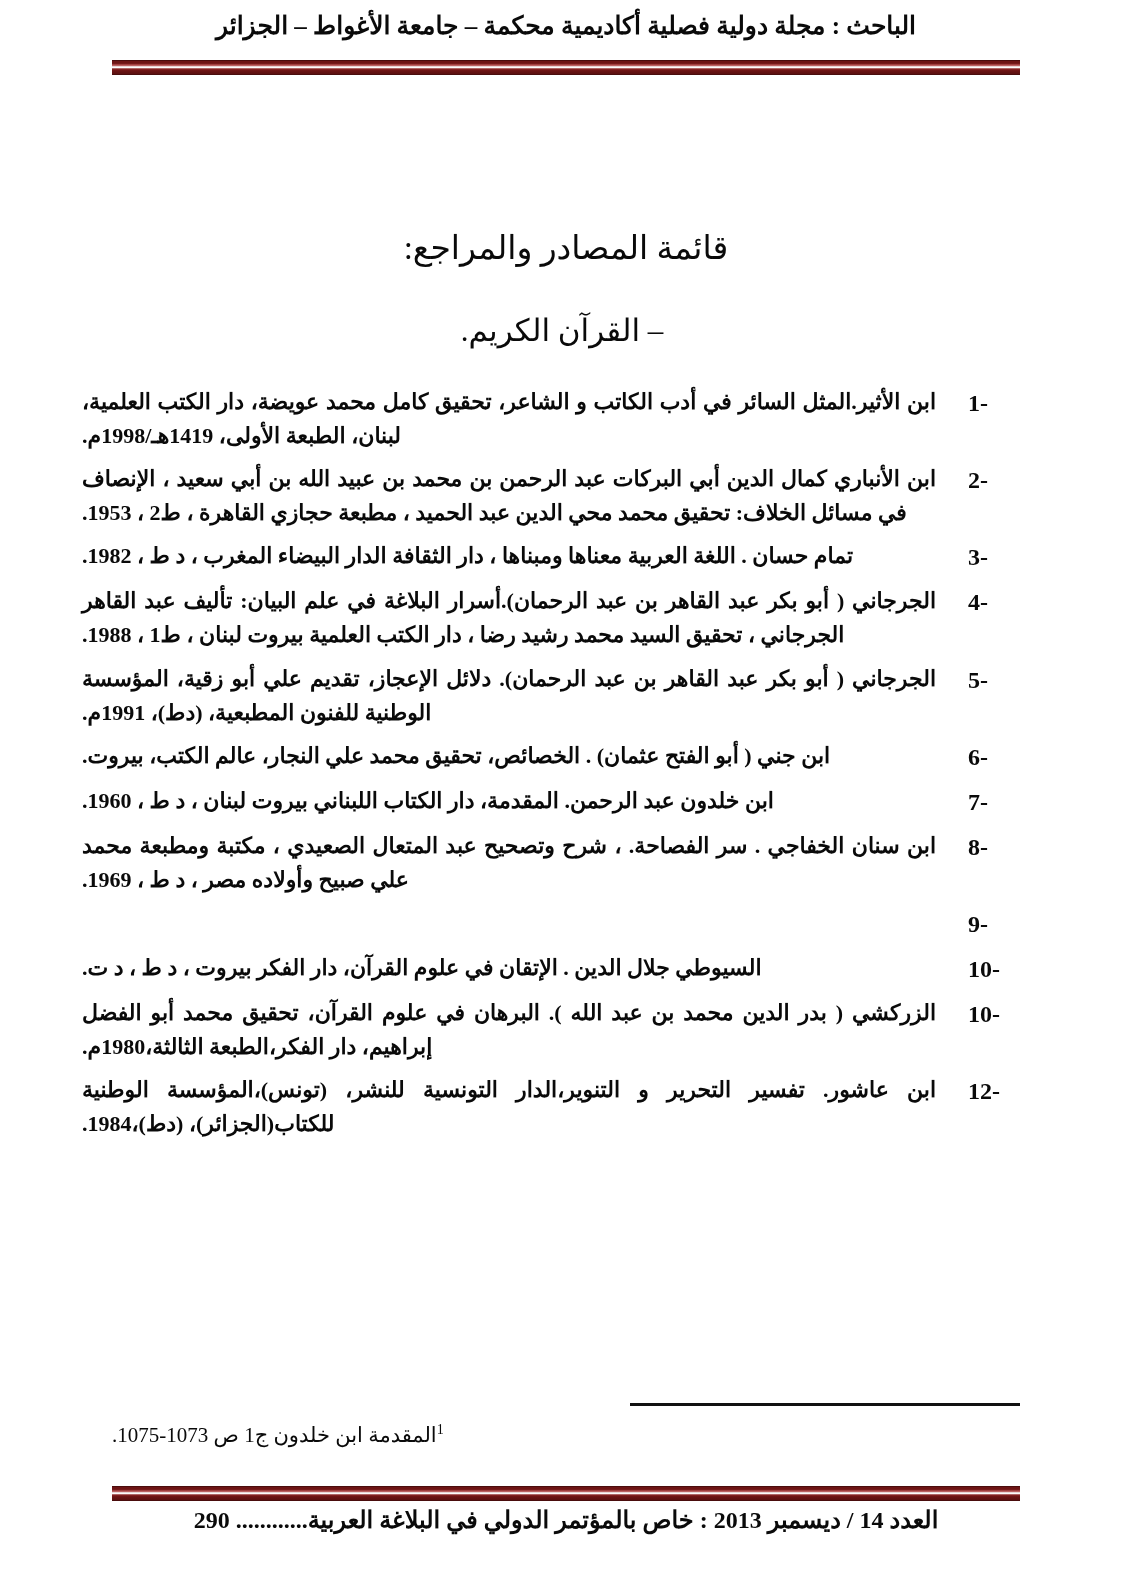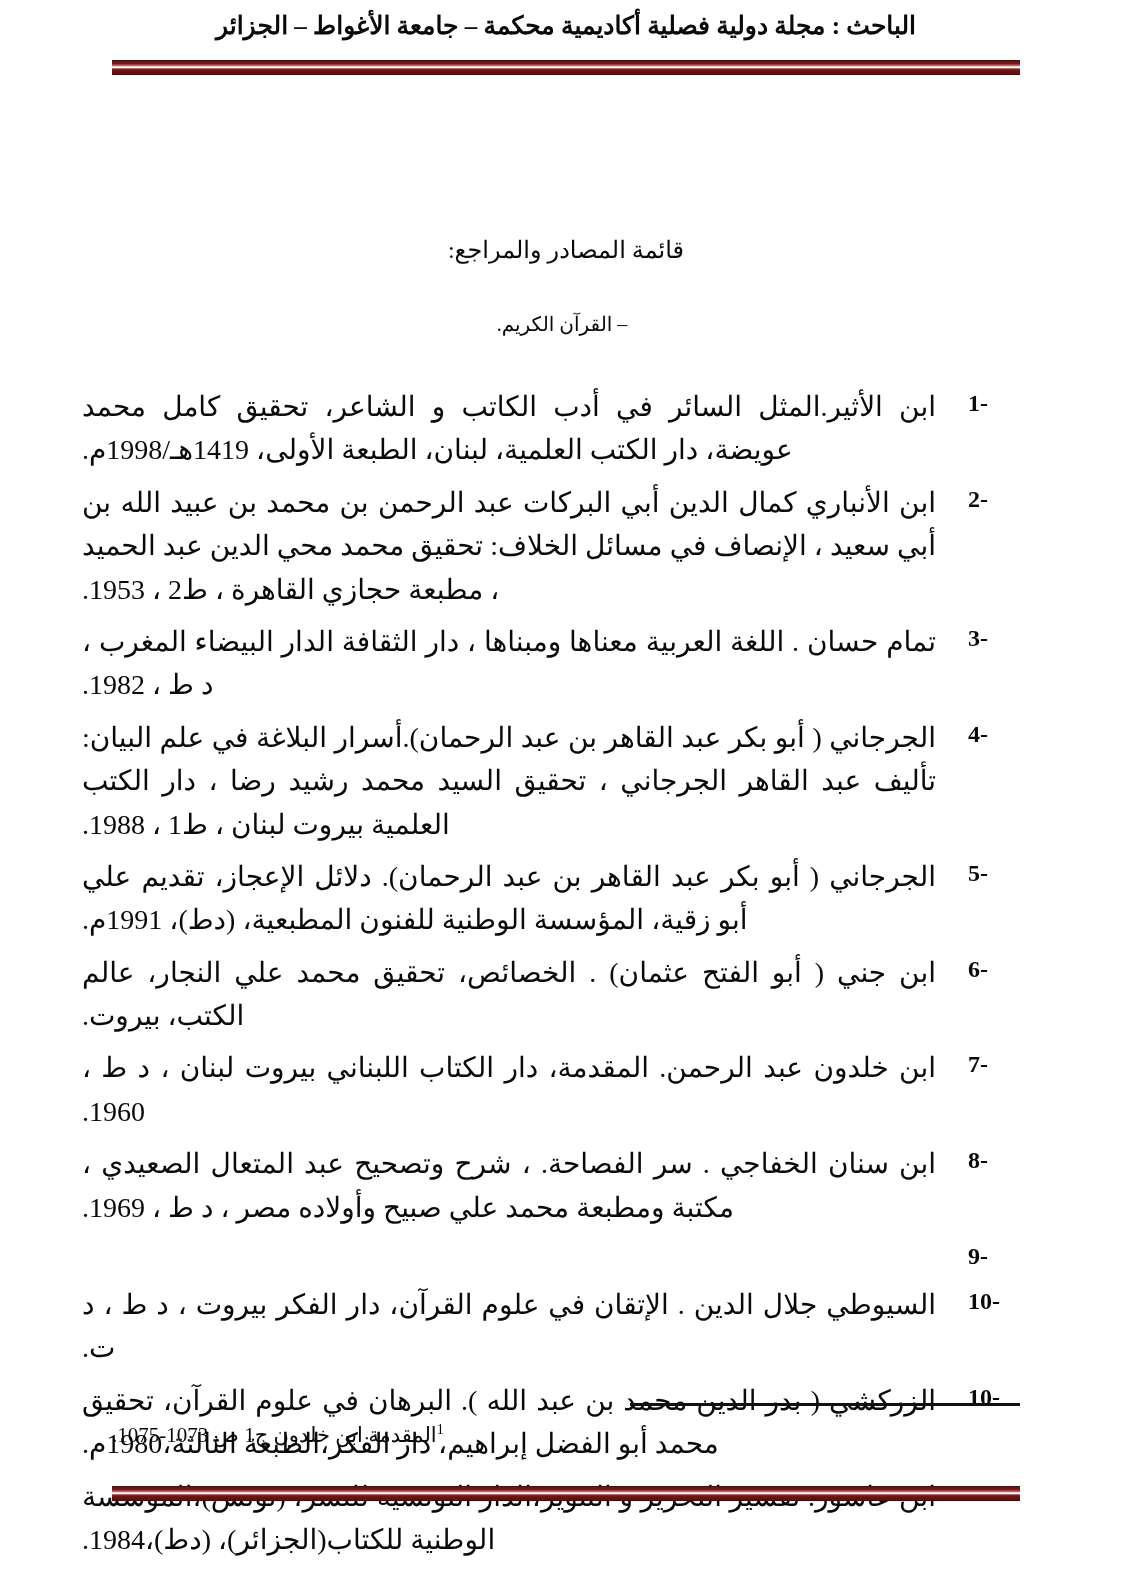--- a/index.html
+++ b/index.html
@@ -76,34 +76,34 @@
   }
 
   
   .section-title {
     position: absolute;
     top: 228px;
     right: 96px;
     left: 96px;
     direction: rtl;
     text-align: center;
-    font-size: 24px;
+    font-size: 33px;
     font-weight: normal;
-    margin: 8px;
+    margin: 0;
   }
 
   
   .quran-line {
     position: absolute;
     top: 312px;
     right: 96px;
     left: 88px;
     direction: rtl;
     text-align: center;
-    font-size: 20px;
+    font-size: 31px;
   }
 
   
   .ref-list {
     position: absolute;
     top: 385px;
     right: 96px;
     left: 66px;
     direction: rtl;
   }
@@ -124,24 +124,25 @@
     unicode-bidi: isolate;
     line-height: 1.5;
     white-space: nowrap;
     box-sizing: border-box;
   }
   .ref-text {
     flex: 1 1 auto;
     direction: rtl;
     text-align: justify;
     text-align-last: left;
-    font-size: 28px;
+    font-size: 22px;
     line-height: 1.55;
     padding-right: 22px;
     box-sizing: border-box;
+    font-weight: bold;
   }
 
   
   .footnote-rule {
     position: absolute;
     top: 1403px;
     right: 96px;
     width: 390px;
     height: 3px;
     background: #111111;
@@ -251,14 +252,15 @@
       <div class="ref-num">12-</div>
       <div class="ref-text">ابن عاشور.  تفسير التحرير و التنوير،الدار التونسية للنشر، (تونس)،المؤسسة الوطنية للكتاب(الجزائر)، (دط)،1984.</div>
     </div>
 
   </div>
 
   <div class="footnote-rule"></div>
   <div class="footnote"><span class="sup">1</span><span>المقدمة ابن خلدون ج1 ص 1073-1075.</span></div>
 
   <div class="rule-bar bottom"></div>
+  <div class="footer">العدد 14 / ديسمبر 2013 : خاص بالمؤتمر الدولي في البلاغة العربية............ 290</div>
 
 </div>
 
 </body></html>

